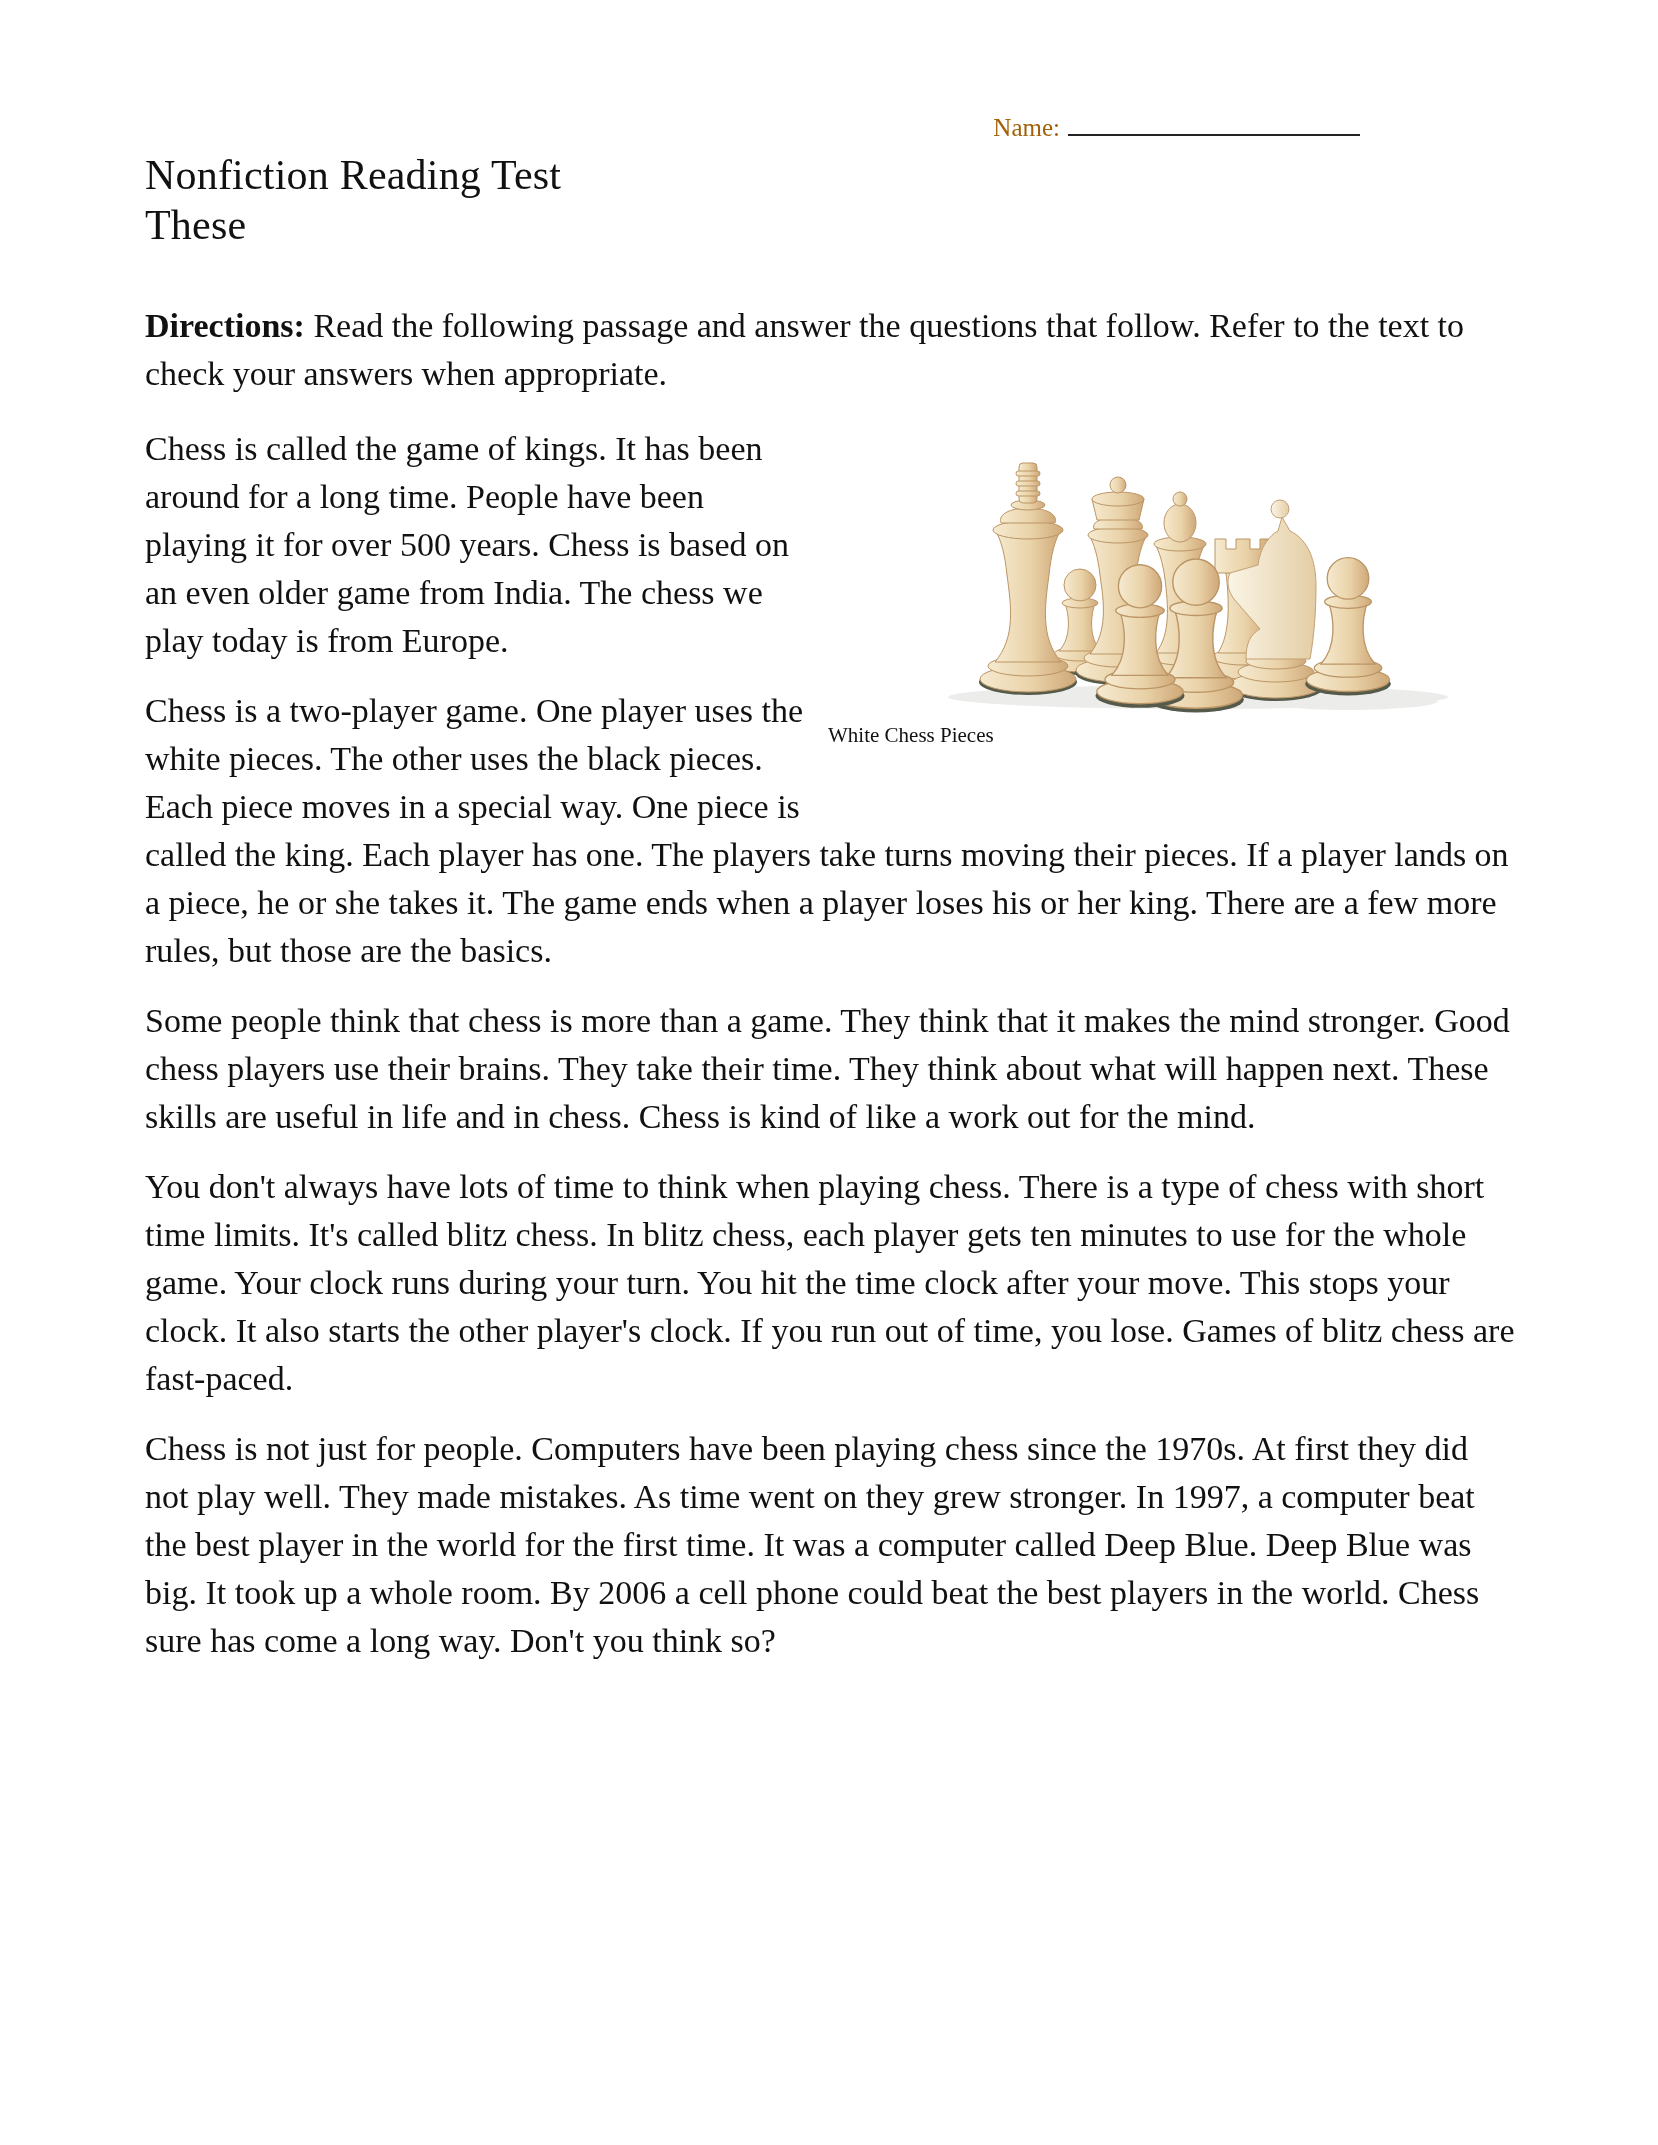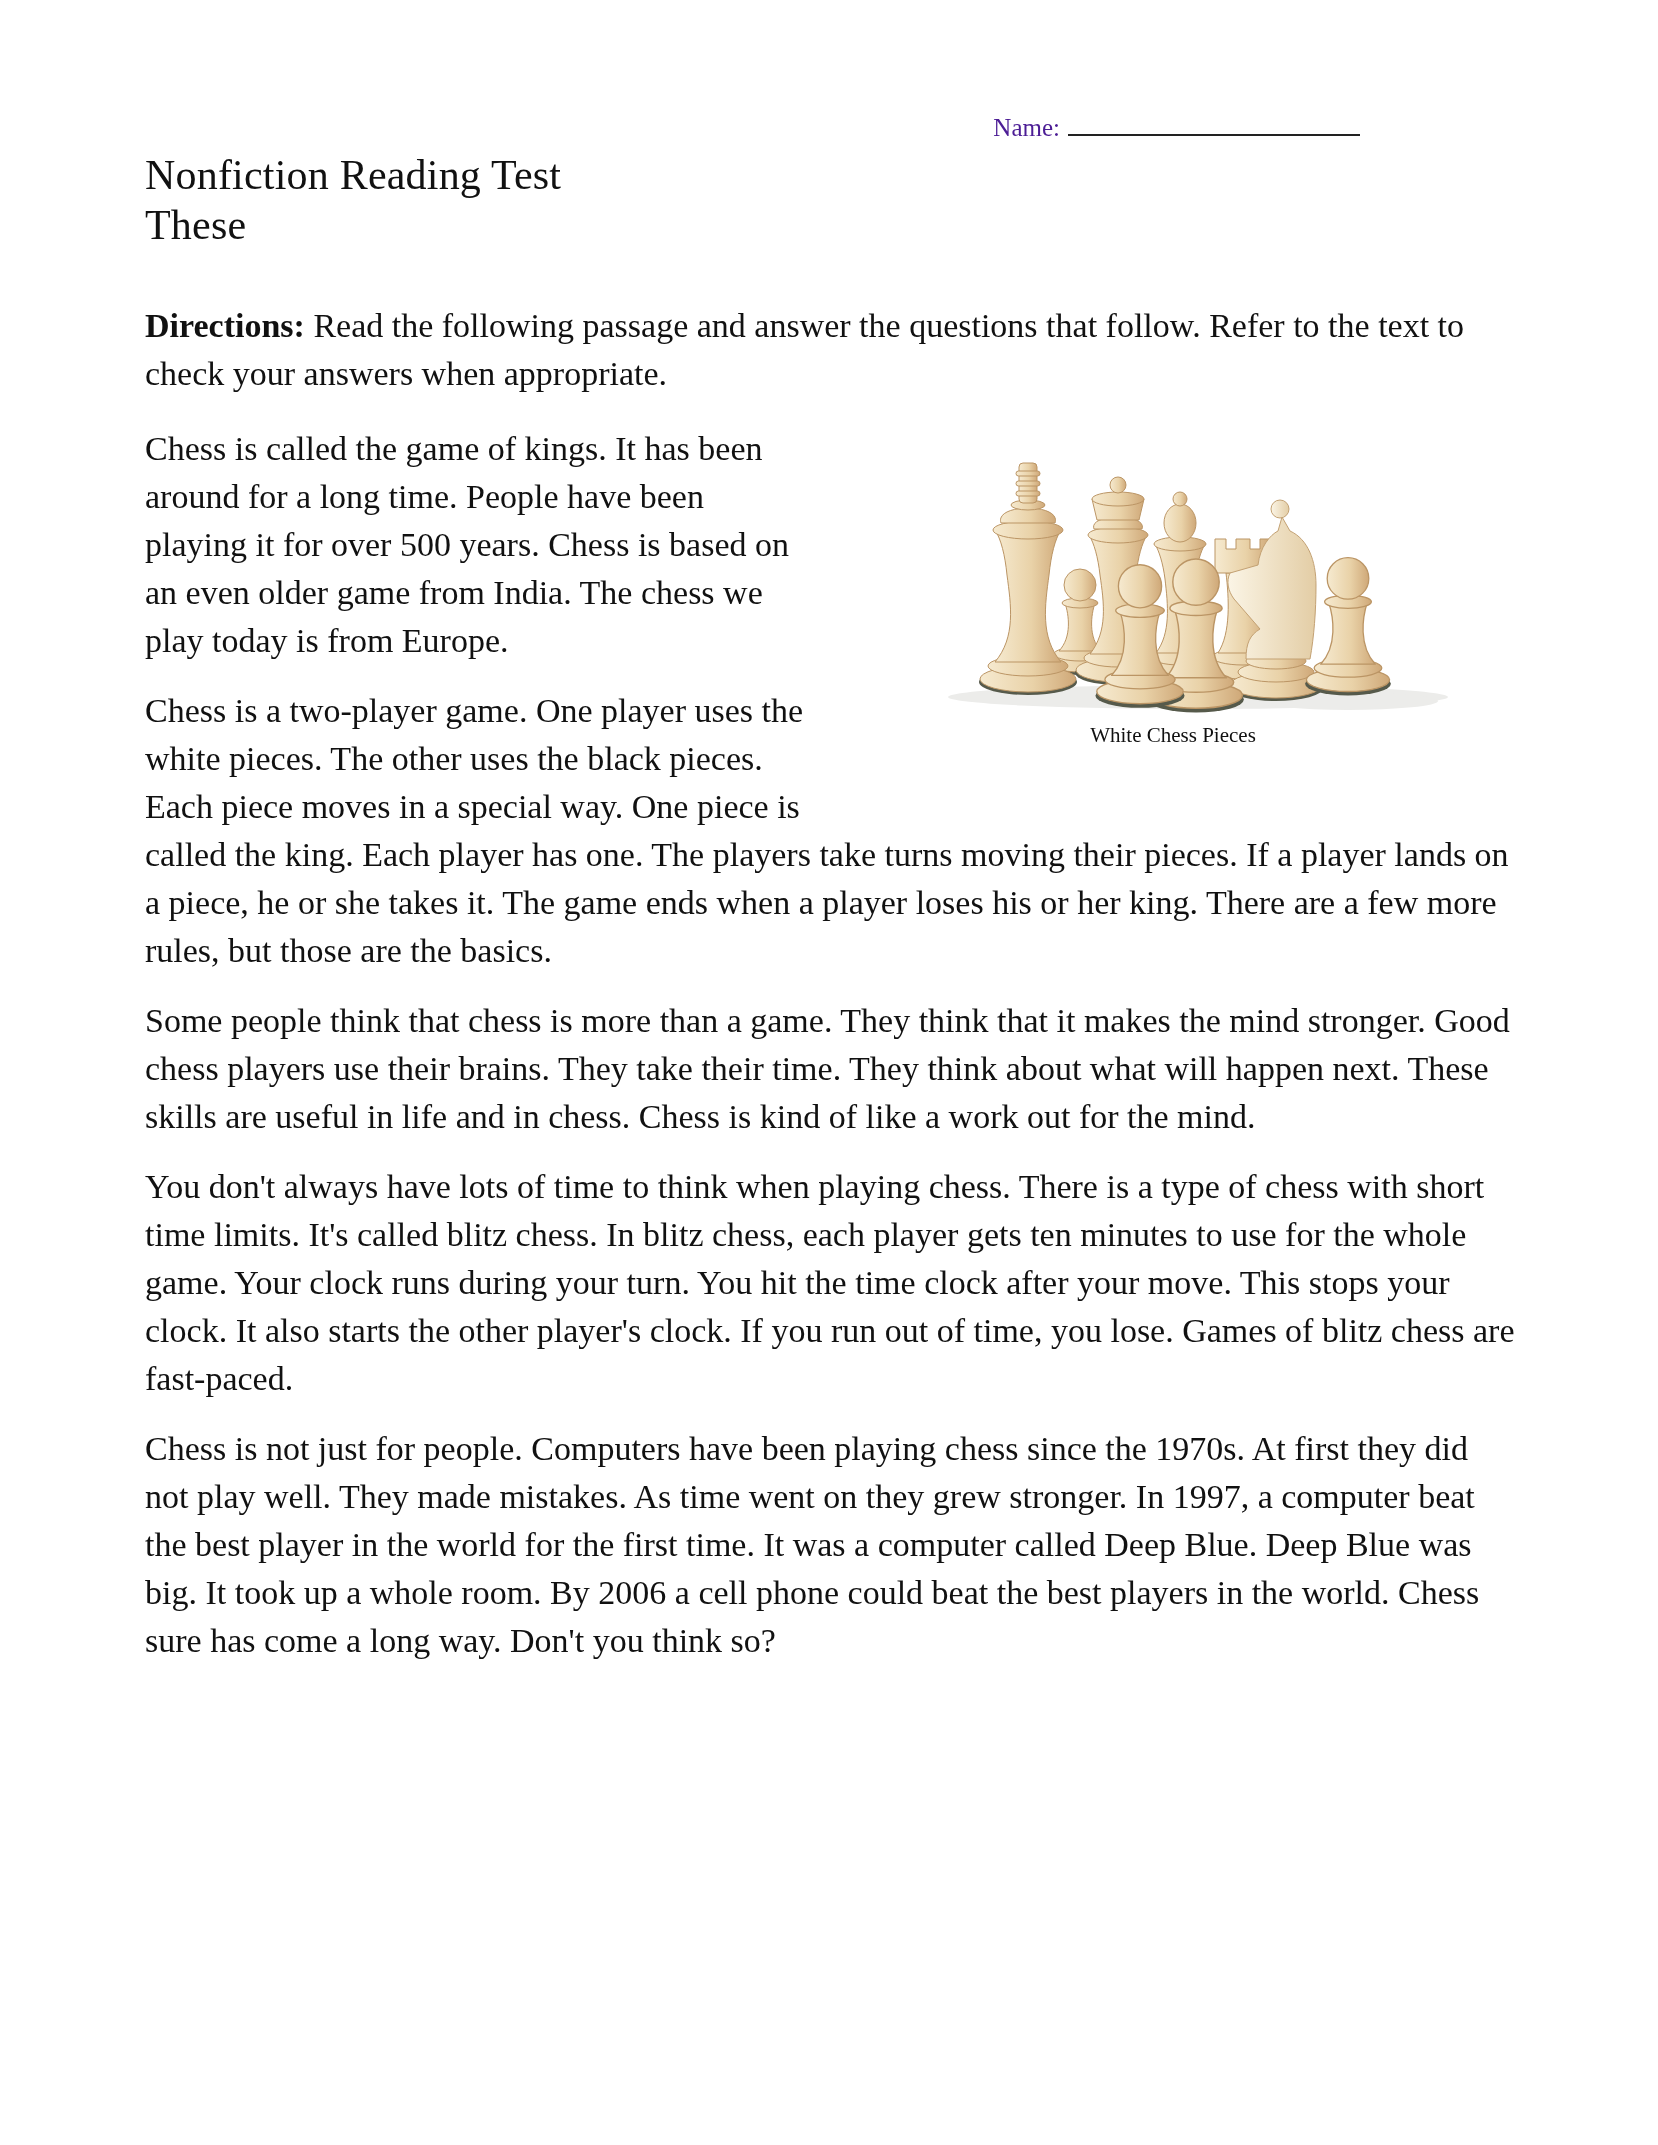--- a/index.html
+++ b/index.html
@@ -16,21 +16,21 @@
   }
   
   .name-row {
     padding-top: 112px;
     text-align: right;
     padding-right: 158px;
     font-size: 25px;
     line-height: 32px;
     white-space: nowrap;
   }
-  .name-label { color: #4c1d95; }
+  .name-label { color: #a16207; }
   .name-line {
     display: inline-block;
     width: 292px;
     height: 24px;
     border-bottom: 2px solid #222;
     margin-left: 8px;
     vertical-align: baseline;
   }
   
   .title {
@@ -52,21 +52,20 @@
   .bodytext { margin-top: 27px; font-size: 34px; line-height: 48px; }
   .bodytext p { margin: 0 0 22px 0; }
   .bodytext p:last-child { margin-bottom: 12px; }
   
   .photo {
     float: right;
     width: 690px;
     height: 400px;
     margin: 0 0 0 20px;
     padding: 0;
-    text-align: center;
   }
   .photo svg { display: block; }
   .photo figcaption {
     font-size: 21px;
     line-height: 28px;
     margin-top: 4px;
     color: #111;
   }
   
   .pc { fill: url(#gw); stroke: #bb9565; stroke-width: 1; stroke-linejoin: round; }

